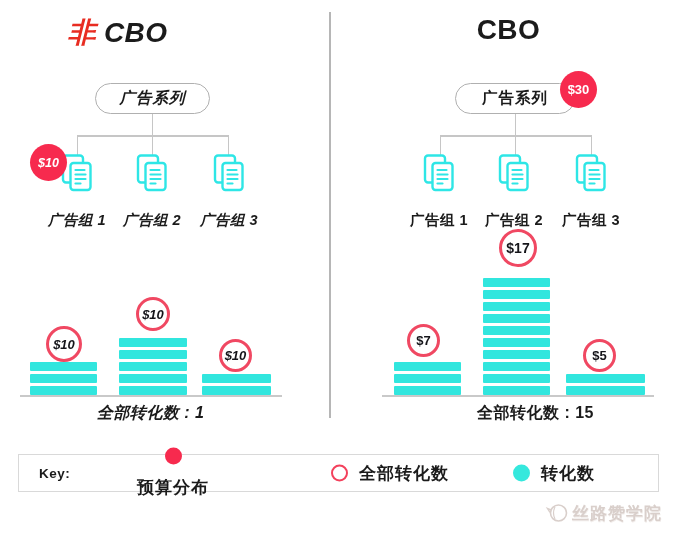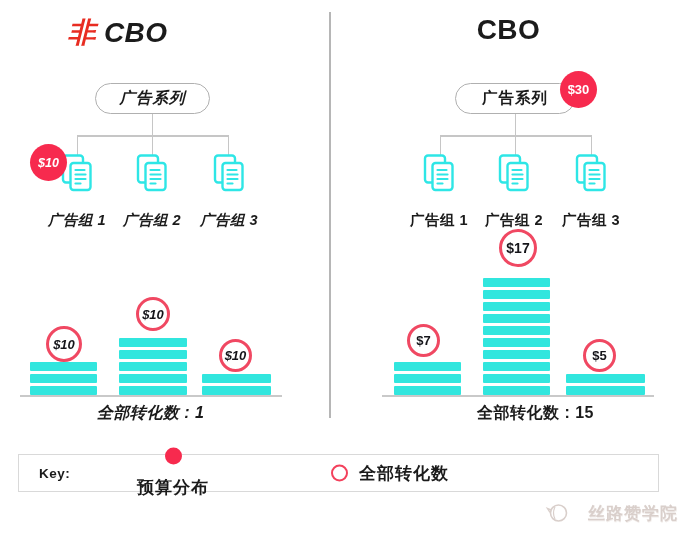--- a/index.html
+++ b/index.html
@@ -49,21 +49,21 @@
   }
   .legend-item{
     position:absolute;top:50%;transform:translateY(-50%);display:flex;align-items:center;
     gap:11px;font-size:17px;font-weight:700;letter-spacing:1px;white-space:nowrap;
   }
   .dot{width:17px;height:17px;border-radius:50%;flex:0 0 auto;}
   .dot.red{background:#f72a4e;}
   .dot.outline{background:#fff;border:2.6px solid #f3415c;box-sizing:border-box;}
   .dot.cyan{background:#35e8dd;}
   .watermark{
-    position:absolute;left:545px;top:501px;display:flex;align-items:center;gap:19px;
+    position:absolute;left:545px;top:501px;display:flex;align-items:center;gap:3px;
     color:#d9cfcb;font-size:17px;font-weight:700;letter-spacing:1px;
     text-shadow:0.5px 0.5px 0 #f3efed;white-space:nowrap;
   }
 </style>
 </head>
 <body>
 
 <div class="canvas">
 
   <div class="divider"></div>
@@ -219,20 +219,24 @@
 
   <div class="legend">
     <span class="key">Key:</span>
     <div class="legend-item" style="left:118px;flex-direction:column;">
       <span class="dot red"></span>
       <span>预算分布</span>
     </div>
     <div class="legend-item" style="left:312px;">
       <span class="dot outline"></span>
       <span>全部转化数</span>
+    </div>
+    <div class="legend-item" style="left:494px;">
+      <span class="dot cyan"></span>
+      <span>转化数</span>
     </div>
   </div>
 
   <div class="watermark">
     <svg width="24" height="24" viewBox="0 0 24 24">
       <circle cx="13.5" cy="12" r="8" fill="none" stroke="#d9cfcb" stroke-width="1.6"></circle>
       <path d="M10 6 C 8 10, 8 14, 10 18" fill="none" stroke="#d9cfcb" stroke-width="1.2"></path>
       <path d="M6 9 L 2.5 7.5 L 5 11.5" fill="none" stroke="#d9cfcb" stroke-width="1.4"></path>
     </svg>
     <span>丝路赞学院</span>

